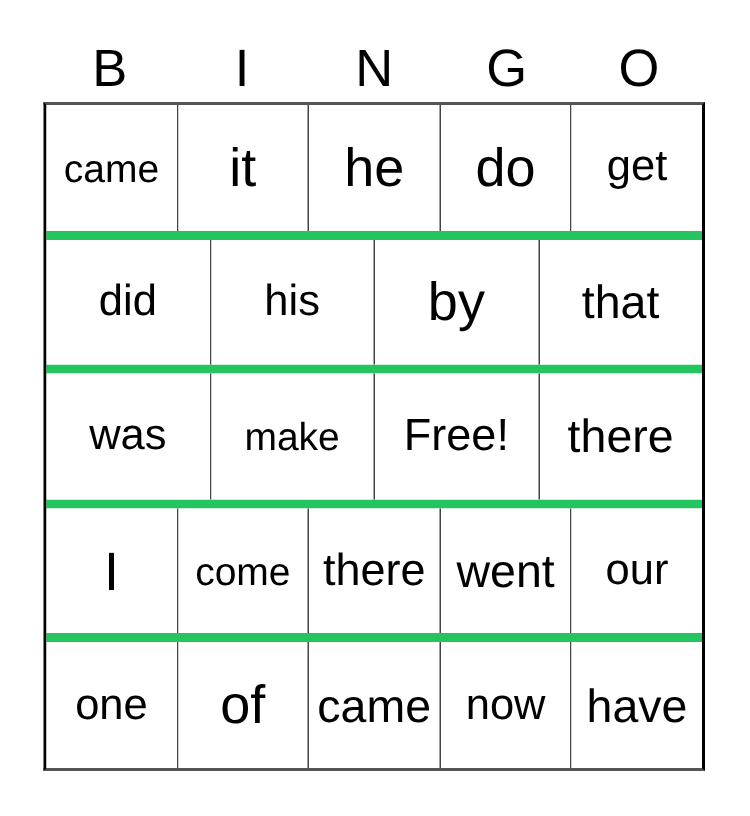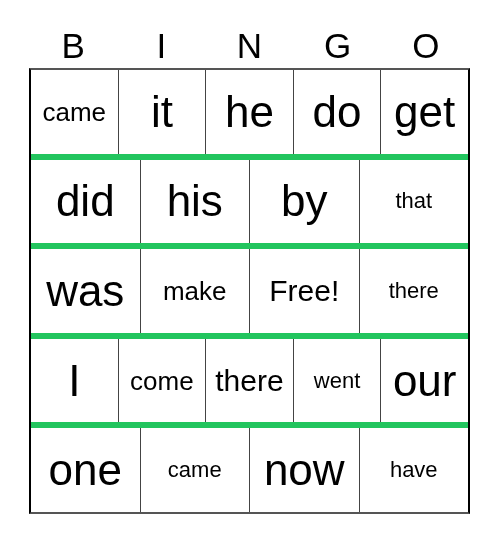--- a/index.html
+++ b/index.html
@@ -88,23 +88,23 @@
     display: block;
     line-height: 1;
     white-space: nowrap;
     text-align: center;
     color: #000000;
     padding: 0 1px;
   }
 
   
   .len-1 .cell-text,
-  .len-2 .cell-text { font-size: 44px; }
-  .len-3 .cell-text { font-size: 44px; }
-  .len-4 .cell-text { font-size: 22px; }
+  .len-2 .cell-text { font-size: 36px; }
+  .len-3 .cell-text { font-size: 29px; }
+  .len-4 .cell-text { font-size: 31px; }
   .len-5 .cell-text { font-size: 30px; }
   .shrink .cell-text { font-size: 26px; }
 </style>
 </head>
 <body>
 
 <div id="bingo-card">
 
   <div id="header-row">
     <div class="header-cell">
@@ -184,20 +184,23 @@
           <span class="cell-text">went</span>
         </div>
         <div class="grid-cell len-3">
           <span class="cell-text">our</span>
         </div>
       </div>
       <div class="grid-row">
         <div class="grid-cell len-3">
           <span class="cell-text">one</span>
         </div>
+        <div class="grid-cell len-2">
+          <span class="cell-text">of</span>
+        </div>
         <div class="grid-cell len-4">
           <span class="cell-text">came</span>
         </div>
         <div class="grid-cell len-3">
           <span class="cell-text">now</span>
         </div>
         <div class="grid-cell len-4">
           <span class="cell-text">have</span>
         </div>
       </div>

